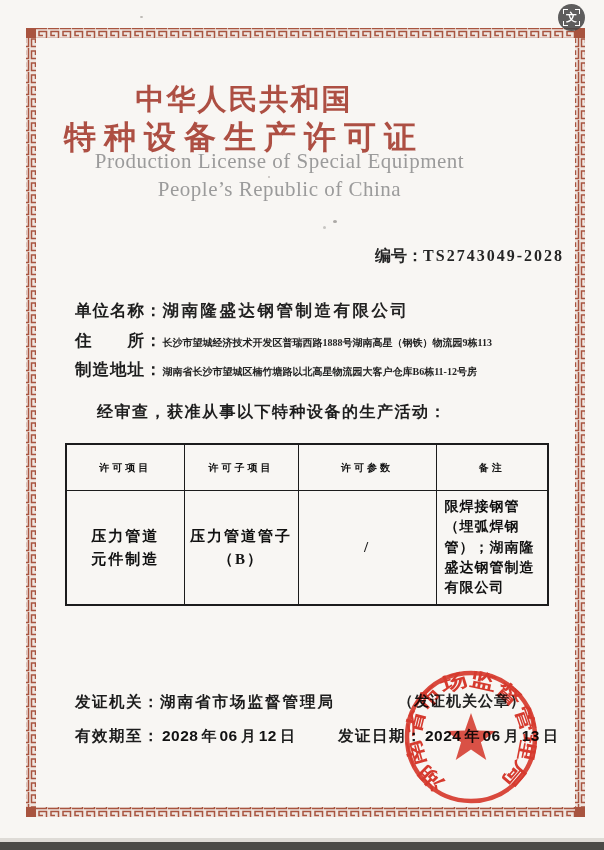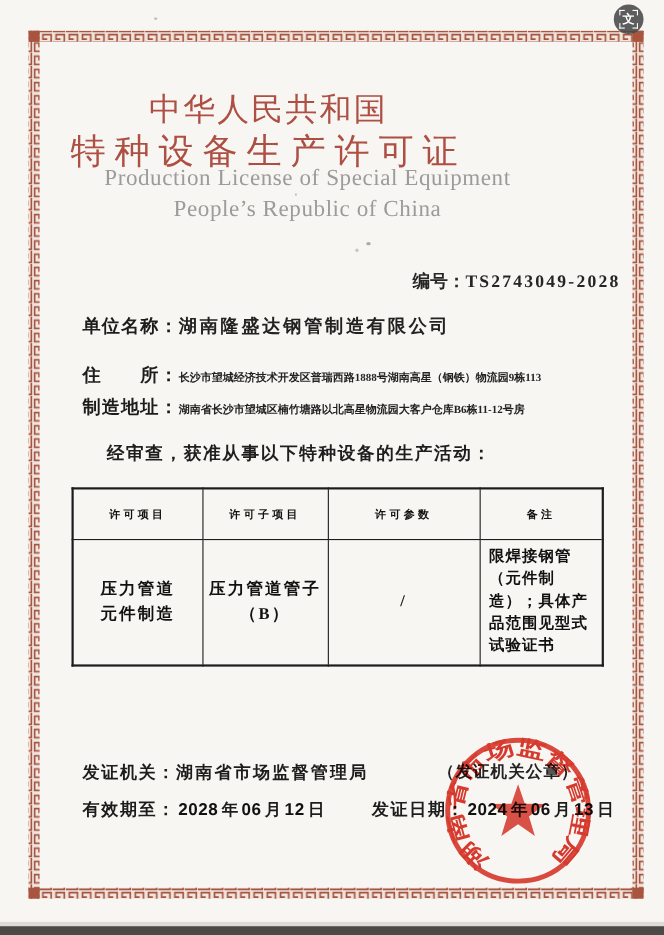--- a/index.html
+++ b/index.html
@@ -30,41 +30,41 @@
     font-family: "Liberation Sans", sans-serif;
   }
   .corner { position: absolute; width: 4px; height: 4px; }
   .corner.tl { left: 0; top: 0; border-left: 1.4px solid #fff; border-top: 1.4px solid #fff; }
   .corner.tr { right: 0; top: 0; border-right: 1.4px solid #fff; border-top: 1.4px solid #fff; }
   .corner.bl { left: 0; bottom: 0; border-left: 1.4px solid #fff; border-bottom: 1.4px solid #fff; }
   .corner.br { right: 0; bottom: 0; border-right: 1.4px solid #fff; border-bottom: 1.4px solid #fff; }
 
   
   .title-cn {
-    width: 488px; text-align: center; font-weight: normal; color: #ad4f43;
+    width: 488px; text-align: center; font-weight: bold; color: #ad4f43;
   }
   #title-cn-1 { top: 80px; font-size: 29px; letter-spacing: 2px; }
   #title-cn-2 { top: 116px; font-size: 32px; letter-spacing: 8px; }
   .title-en {
     width: 559px; text-align: center; color: #9b9b9b;
     font-size: 21px; letter-spacing: 0.5px;
   }
   #title-en-1 { top: 149px; }
   #title-en-2 { top: 177px; }
 
   
   #license-no {
     top: 246px; right: 40px; font-size: 16px; font-weight: bold; color: #252525;
   }
   #license-no .val { letter-spacing: 2px; }
 
   
   .info-row { left: 75px; white-space: nowrap; }
   .info-label { font-size: 16.5px; font-weight: bold; letter-spacing: 1px; color: #1c1c1c; }
-  #row-unit { top: 286px; }
+  #row-unit { top: 300px; }
   #row-unit .info-value { font-size: 16.5px; font-weight: bold; letter-spacing: 2.5px; }
   #row-residence { top: 330px; }
   #row-mfg { top: 359px; }
   .info-value-small { font-size: 10px; font-weight: bold; letter-spacing: 0; color: #222; }
 
   #statement { left: 97px; top: 402px; font-size: 16px; font-weight: bold; letter-spacing: 1.5px; color: #1e1e1e; }
 
   
   #table-wrap { left: 65px; top: 443px; }
   table { border-collapse: collapse; table-layout: fixed; background: transparent; }
@@ -184,21 +184,21 @@
           <th>备注</th>
         </tr>
       </thead>
       <tbody>
         <tr>
           <td>压力管道
 元件制造</td>
           <td>压力管道管子
 （B）</td>
           <td>/</td>
-          <td class="remark">限焊接钢管（元件制造）；具体产品范围见型式试验证书</td>
+          <td class="remark">限焊接钢管（埋弧焊钢管）；湖南隆盛达钢管制造有限公司</td>
         </tr>
       </tbody>
     </table>
   </div>
 
   <div class="abs" id="row-issuer">
     <span class="footer-label">发证机关：</span><span class="footer-value">湖南省市场监督管理局</span>
   </div>
   <div class="abs" id="seal-note">（发证机关公章）</div>
 

